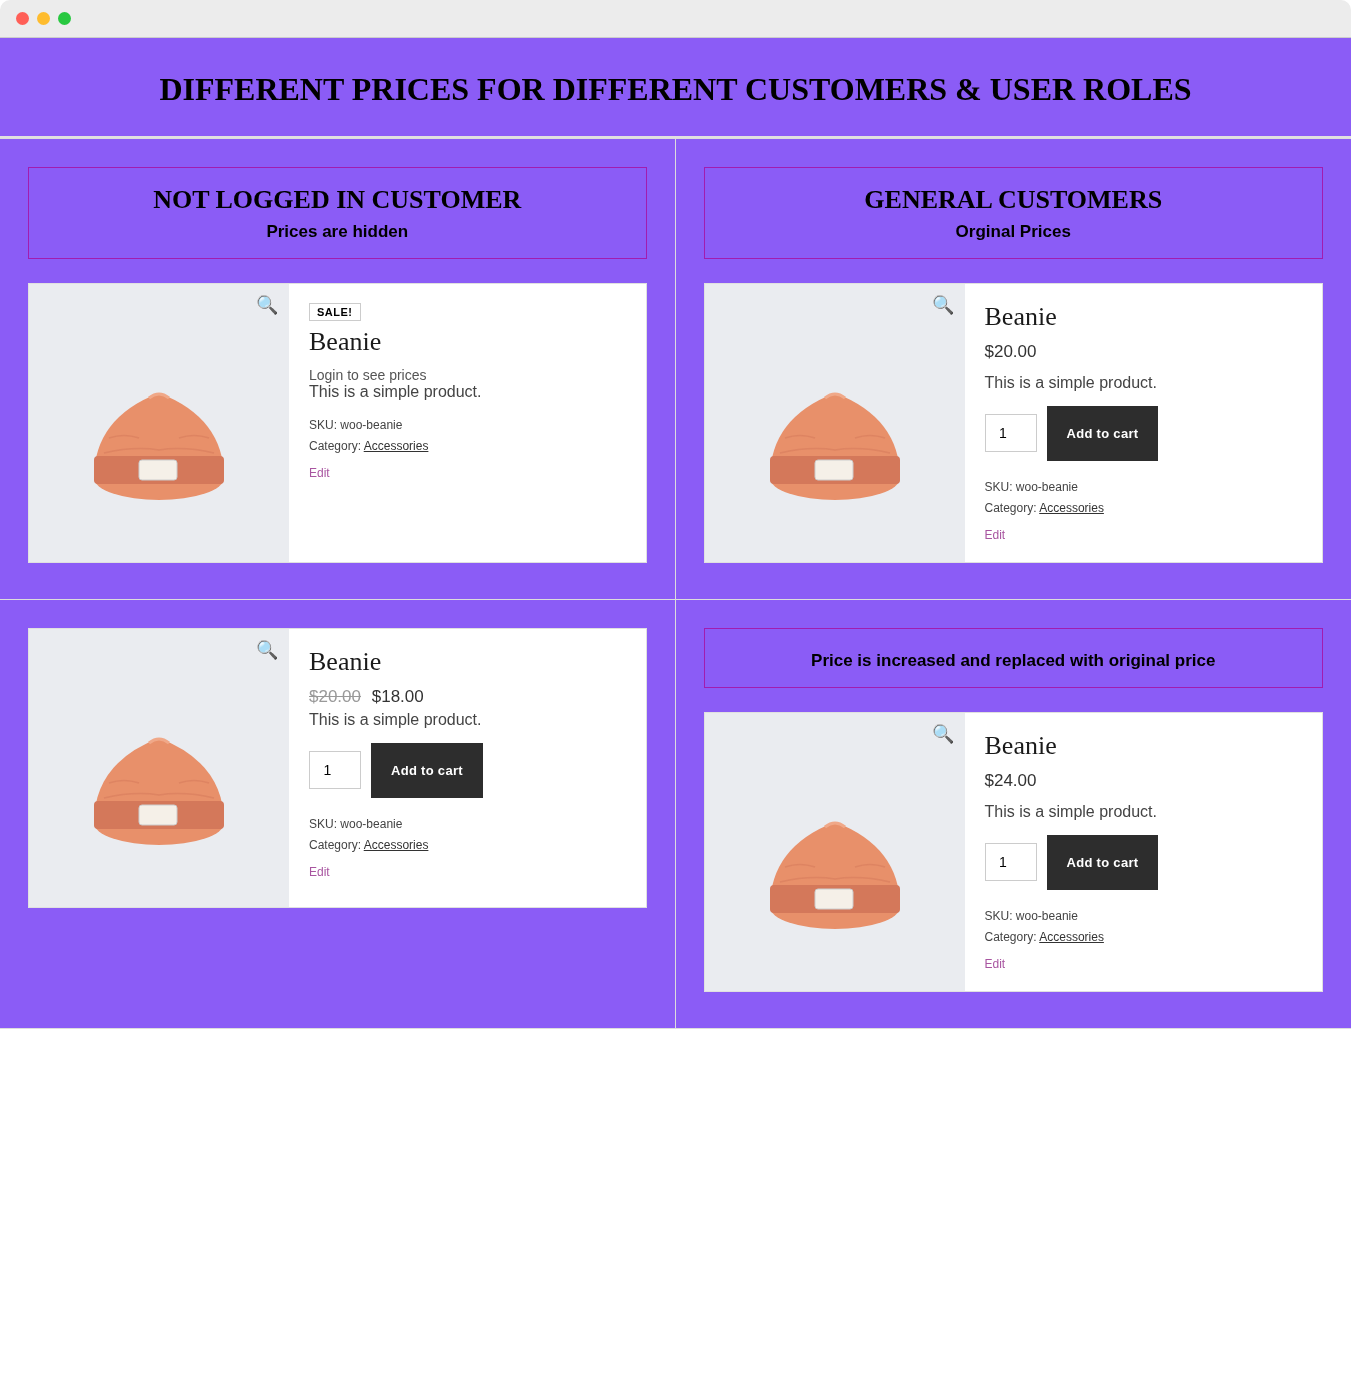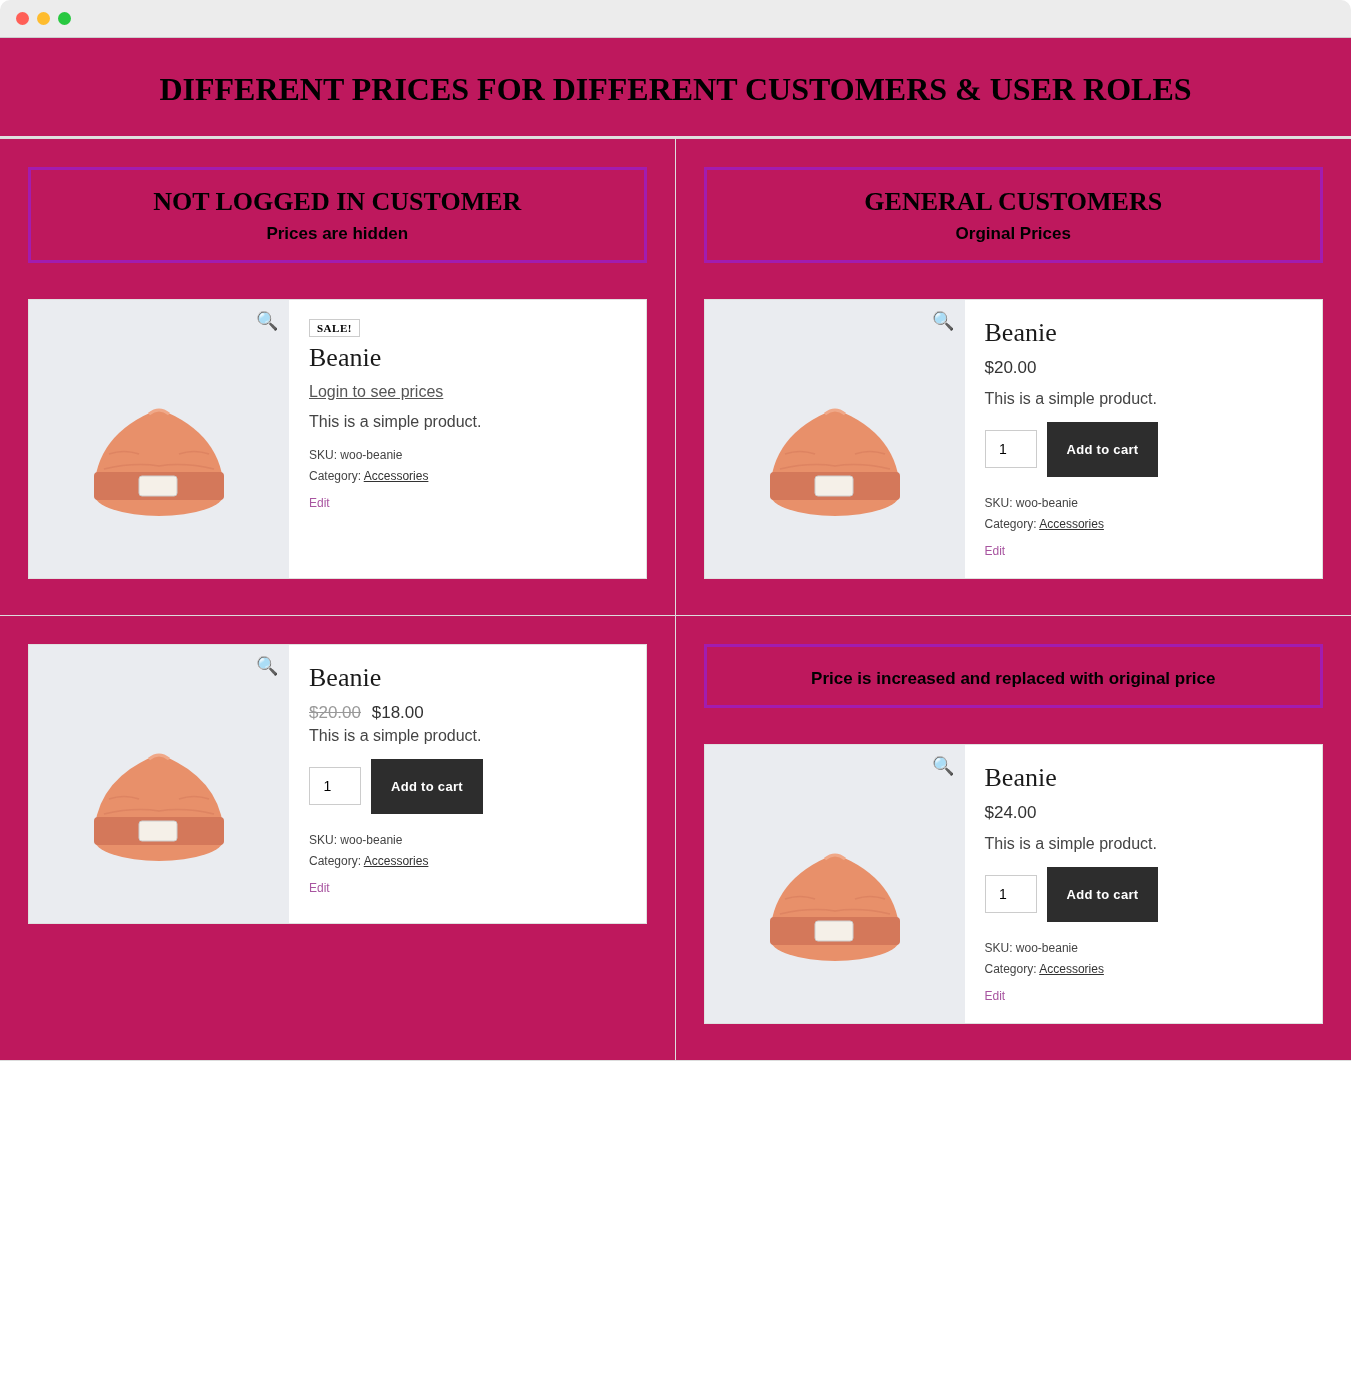--- a/index.html
+++ b/index.html
@@ -20,21 +20,21 @@
       border-bottom: 1px solid #ccc;
     }
     .dot {
       width: 13px; height: 13px; border-radius: 50%;
     }
     .dot-red { background: #ff5f57; }
     .dot-yellow { background: #febc2e; }
     .dot-green { background: #28c840; }
 
     .main-container {
-      background: #be185d;
+      background: #8b5cf6;
       padding: 0;
     }
 
     .page-title {
       text-align: center;
       padding: 32px 20px 28px;
       border-bottom: 2px solid #e0e0e0;
     }
     .page-title h1 {
       font-size: 32px;
@@ -53,23 +53,23 @@
     .quadrant {
       padding: 28px 28px 36px;
       border-right: 1px solid #ddd;
       border-bottom: 1px solid #ddd;
     }
     .quadrant:nth-child(even) {
       border-right: none;
     }
 
     .label-box {
-      border: 3px solid #a21caf;
+      border: 1px solid #a21caf;
       padding: 16px 30px;
-      margin-bottom: 36px;
+      margin-bottom: 24px;
       display: inline-block;
       width: 100%;
     }
     .label-box h2 {
       font-size: 26px;
       font-weight: 900;
       text-transform: uppercase;
       font-family: Georgia, serif;
       line-height: 1.2;
       text-align: center;
@@ -123,36 +123,33 @@
     .sale-badge {
       background: #fff;
       border: 1px solid #ccc;
       font-size: 11px;
       font-weight: 700;
       padding: 2px 7px;
       display: inline-block;
       margin-bottom: 6px;
       text-transform: uppercase;
       letter-spacing: 0.5px;
-      font-family: Liberation Serif, serif;
     }
 
     .product-name {
       font-size: 26px;
       font-weight: 400;
       font-family: Georgia, serif;
       margin-bottom: 10px;
       color: #1a1a1a;
     }
 
     .login-text {
-      font-size: 16px;
+      font-size: 14px;
       color: #555;
-      margin-bottom: 12px;
-      text-decoration: underline;
     }
 
     .price-normal {
       font-size: 17px;
       color: #333;
       margin-bottom: 12px;
     }
 
     .price-sale {
       font-size: 17px;

